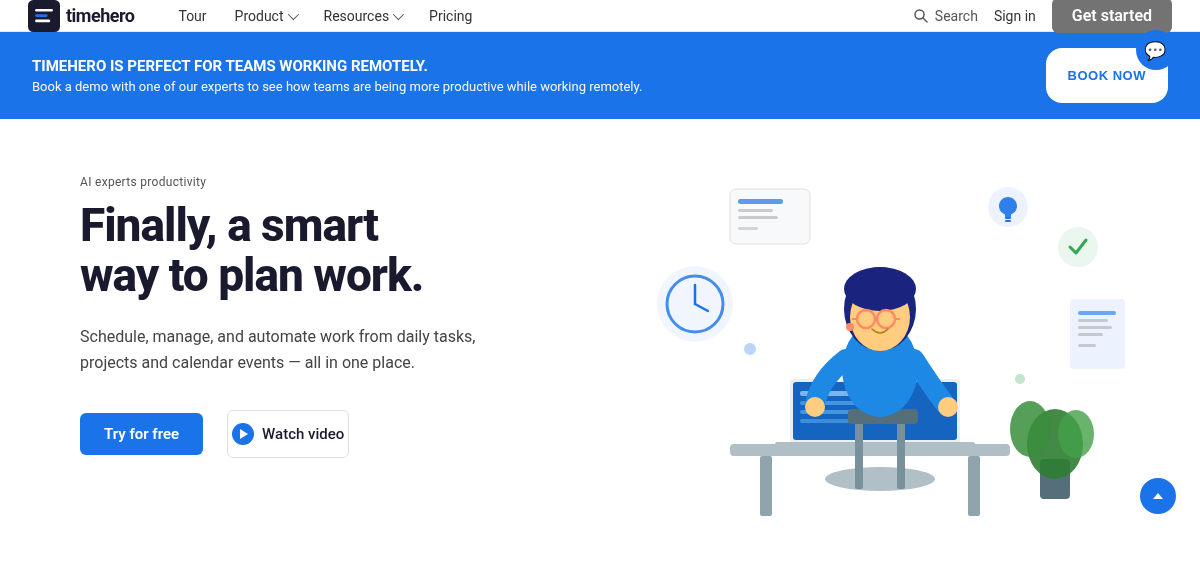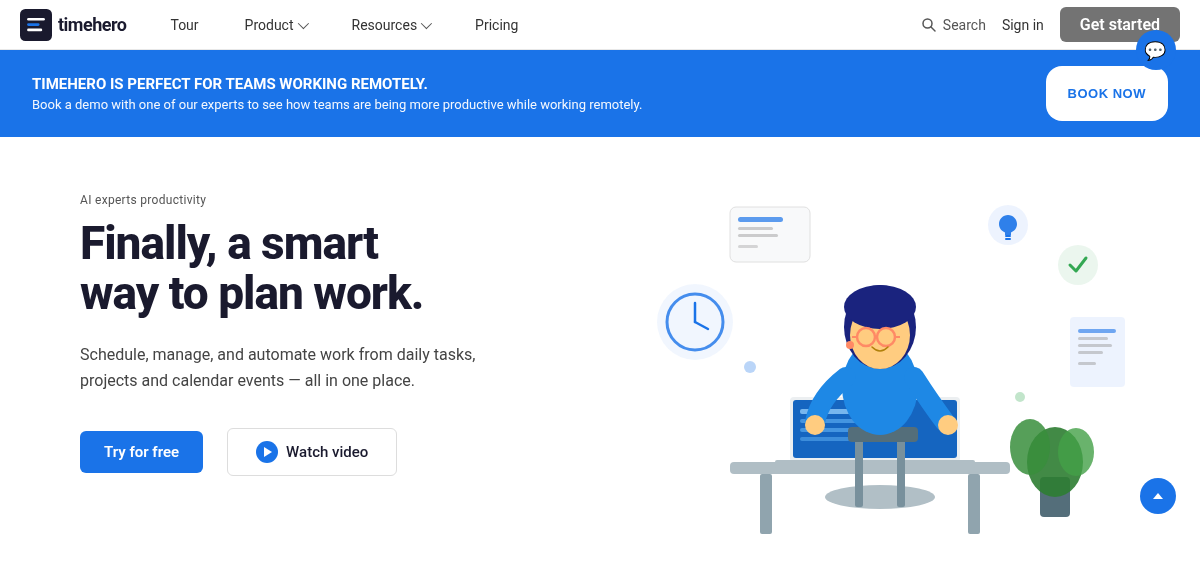--- a/index.html
+++ b/index.html
@@ -10,22 +10,22 @@
       width: 1200px;
       height: 584px;
       overflow: hidden;
       position: relative;
     }
 
     
     nav {
       display: flex;
       align-items: center;
-      height: 50px;
-      padding: 0 20px;
+      height: 32px;
+      padding: 0 28px;
       border-bottom: 1px solid #e8e8e8;
       background: #fff;
       position: relative;
       z-index: 10;
     }
 
     .logo-wrap {
       display: flex;
       align-items: center;
       gap: 6px;
@@ -41,21 +41,21 @@
     .logo-text {
       font-size: 18px;
       font-weight: 700;
       color: #1a1a2e;
       letter-spacing: -0.5px;
     }
 
     .nav-links {
       display: flex;
       align-items: center;
-      gap: 22px;
+      gap: 4px;
       flex: 1;
     }
 
     .nav-link {
       display: flex;
       align-items: center;
       gap: 4px;
       padding: 6px 12px;
       font-size: 14px;
       color: #333;
@@ -209,21 +209,21 @@
     }
 
     .watch-video-btn {
       display: flex;
       align-items: center;
       gap: 8px;
       background: transparent;
       color: #1a1a2e;
       font-size: 15px;
       font-weight: 500;
-      padding: 12px 28px;
+      padding: 12px 4px;
       border-radius: 6px;
       border: 1px solid #ddd;
       cursor: pointer;
       text-decoration: none;
     }
 
     .play-icon {
       display: inline-flex;
       align-items: center;
       justify-content: center;

